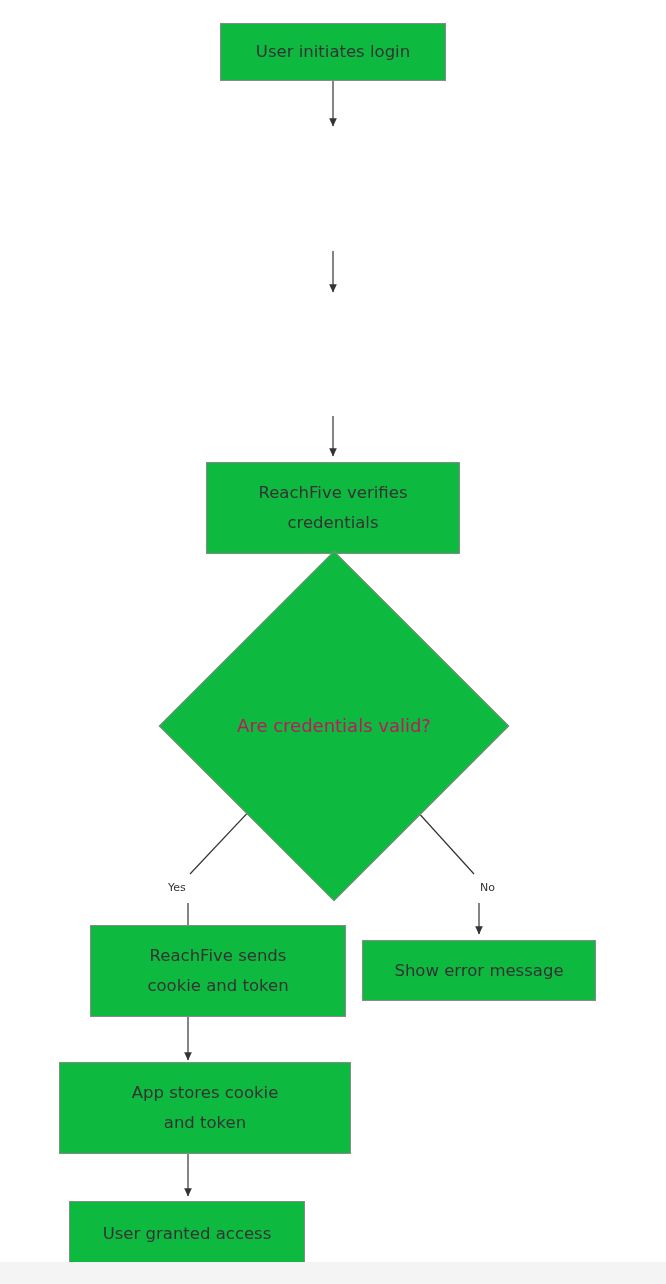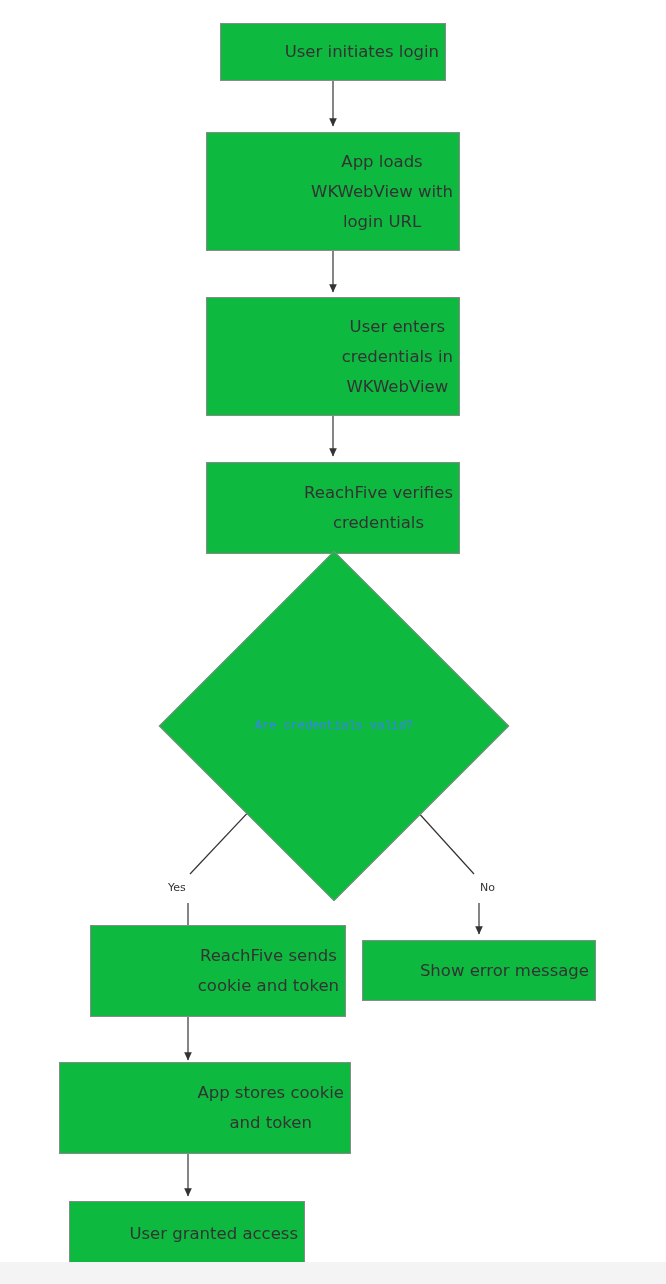--- a/index.html
+++ b/index.html
@@ -33,21 +33,21 @@
     left: 0; top: 0;
     width: 666px;
     height: 1284px;
     pointer-events: none;
   }
   .node {
     position: absolute;
     box-sizing: border-box;
     display: flex;
     align-items: center;
-    justify-content: flex-end;
+    justify-content: center;
     text-align: center;
     color: #333333;
     font-size: 16.5px;
     line-height: 30px;
     background: #0eb93f;
     border: 1px solid #8a8a8a;
   }
   .node-label {
     display: block;
     white-space: pre-line;
@@ -67,25 +67,24 @@
     width: 248px;
     height: 248px;
     background: #0eb93f;
     border: 1px solid #8a8a8a;
     box-sizing: border-box;
     transform: rotate(45deg);
   }
   .decision .decision-label {
     position: relative;
     z-index: 2;
-    color: #3b82f6;
-    font-size: 12px;
+    color: #be185d;
+    font-size: 18px;
     line-height: 30px;
     white-space: nowrap;
-    font-family: Liberation Mono, monospace;
   }
   .edge-label {
     position: absolute;
     color: #333333;
     font-size: 11px;
     line-height: 20px;
     white-space: nowrap;
   }
 </style>
 </head>
@@ -116,31 +115,21 @@
 
     <line x1="188" y1="1003" x2="188" y2="1060" stroke="#333333" stroke-width="1.2" marker-end="url(#arrowhead)"></line>
 
     <line x1="188" y1="1150" x2="188" y2="1196" stroke="#333333" stroke-width="1.2" marker-end="url(#arrowhead)"></line>
   </svg>
 
   <div class="node" style="left:220px; top:23px; width:226px; height:58px;">
     <span class="node-label">User initiates login</span>
   </div>
 
-  <div class="node" style="left:206px; top:132px; width:254px; height:119px;">
-    <span class="node-label">App loads
-WKWebView with
-login URL</span>
-  </div>
 
-  <div class="node" style="left:206px; top:297px; width:254px; height:119px;">
-    <span class="node-label">User enters
-credentials in
-WKWebView</span>
-  </div>
 
   <div class="node" style="left:206px; top:462px; width:254px; height:92px;">
     <span class="node-label">ReachFive verifies
 credentials</span>
   </div>
 
   <div class="decision" style="left:210px; top:602px;">
     <div class="diamond-shape"></div>
     <span class="decision-label">Are credentials valid?</span>
   </div>

